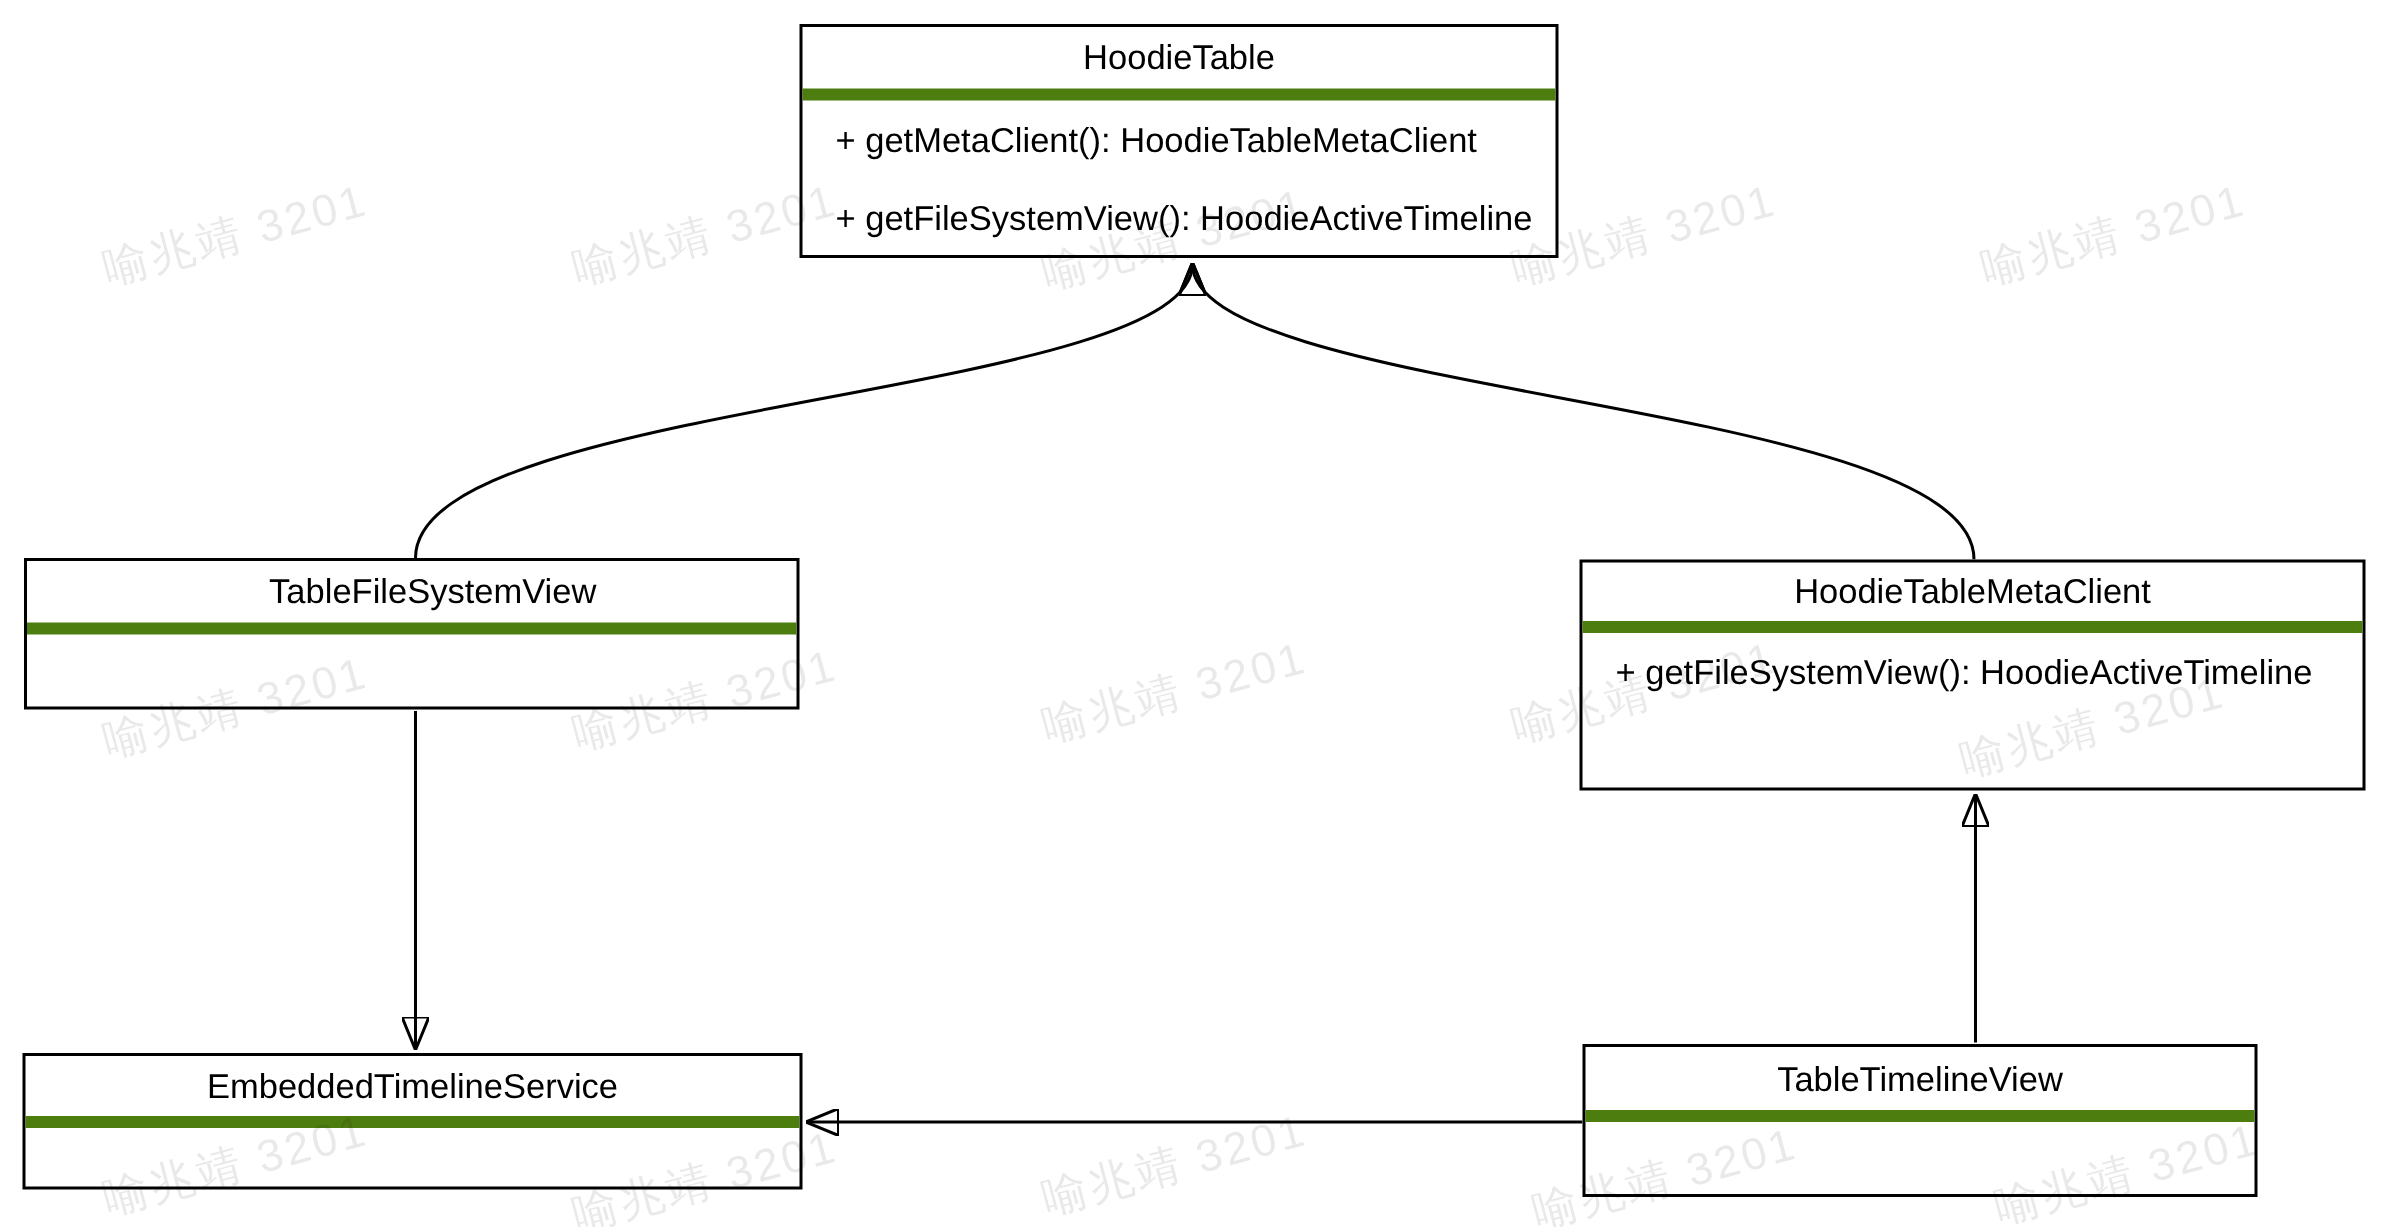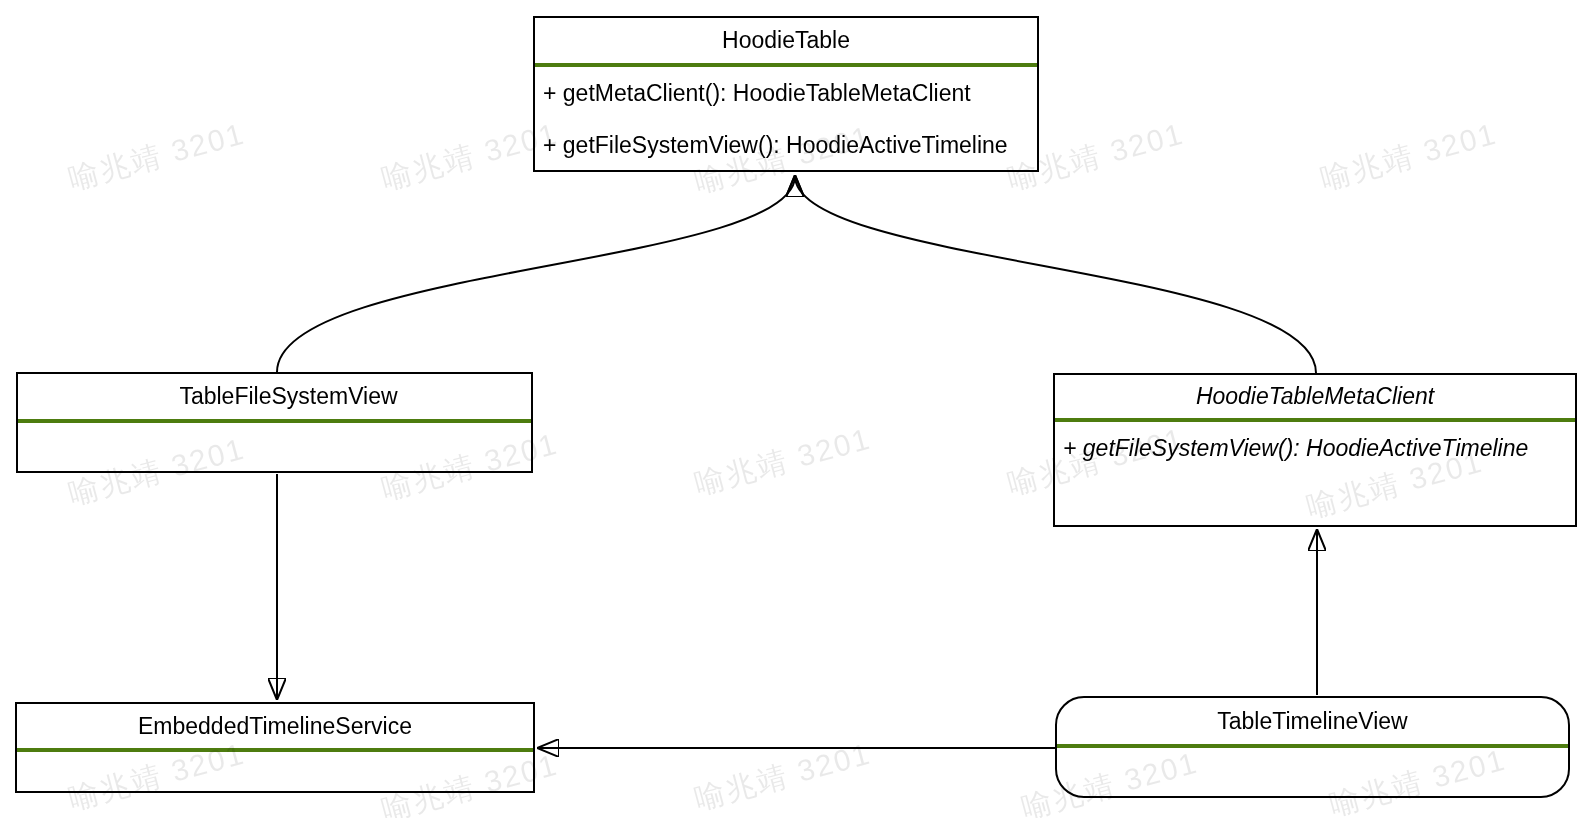--- a/index.html
+++ b/index.html
@@ -32,34 +32,34 @@
   .uml-class {
     position: absolute;
     box-sizing: border-box;
     border: 2px solid #000000;
     background: #ffffff;
     font-size: 23px;
     line-height: 1;
   }
   .uml-title {
     box-sizing: border-box;
-    border-bottom: 4px solid #4d7c0f;
+    border-bottom: 8px solid #4d7c0f;
     display: flex;
     align-items: center;
     justify-content: center;
     white-space: nowrap;
   }
   .uml-body {
     box-sizing: border-box;
   }
   .uml-method {
     height: 52px;
     display: flex;
     align-items: center;
-    padding-left: 8px;
+    padding-left: 22px;
     white-space: nowrap;
   }
   .uml-empty {
     height: 100%;
   }
   
   .watermarks {
     position: absolute;
     left: 0; top: 0;
     width: 1594px;
@@ -100,33 +100,33 @@
       <div class="uml-method">+ getMetaClient(): HoodieTableMetaClient</div>
       <div class="uml-method">+ getFileSystemView(): HoodieActiveTimeline</div>
     </div>
   </div>
 
   <div class="uml-class" style="left:16px; top:372px; width:517px; height:101px;">
     <div class="uml-title" style="height:49px;padding-left:28px;">TableFileSystemView</div>
     <div class="uml-body uml-empty"></div>
   </div>
 
-  <div class="uml-class" style="left:1053px; top:373px; width:524px; height:154px;font-style:italic;">
+  <div class="uml-class" style="left:1053px; top:373px; width:524px; height:154px;">
     <div class="uml-title" style="height:47px;">HoodieTableMetaClient</div>
     <div class="uml-body">
       <div class="uml-method">+ getFileSystemView(): HoodieActiveTimeline</div>
     </div>
   </div>
 
   <div class="uml-class" style="left:15px; top:702px; width:520px; height:91px;">
     <div class="uml-title" style="height:48px;text-align:center;">EmbeddedTimelineService</div>
     <div class="uml-body uml-empty"></div>
   </div>
 
-  <div class="uml-class" style="left:1055px; top:696px; width:515px; height:102px;border-radius:29px;">
+  <div class="uml-class" style="left:1055px; top:696px; width:450px; height:102px;">
     <div class="uml-title" style="height:50px;">TableTimelineView</div>
     <div class="uml-body uml-empty"></div>
   </div>
 
   <div class="watermarks">
     <span class="wm" style="left:157px;  top:157px;">喻兆靖 3201</span>
     <span class="wm" style="left:470px;  top:157px;">喻兆靖 3201</span>
     <span class="wm" style="left:783px;  top:160px;">喻兆靖 3201</span>
     <span class="wm" style="left:1096px; top:157px;">喻兆靖 3201</span>
     <span class="wm" style="left:1409px; top:157px;">喻兆靖 3201</span>

